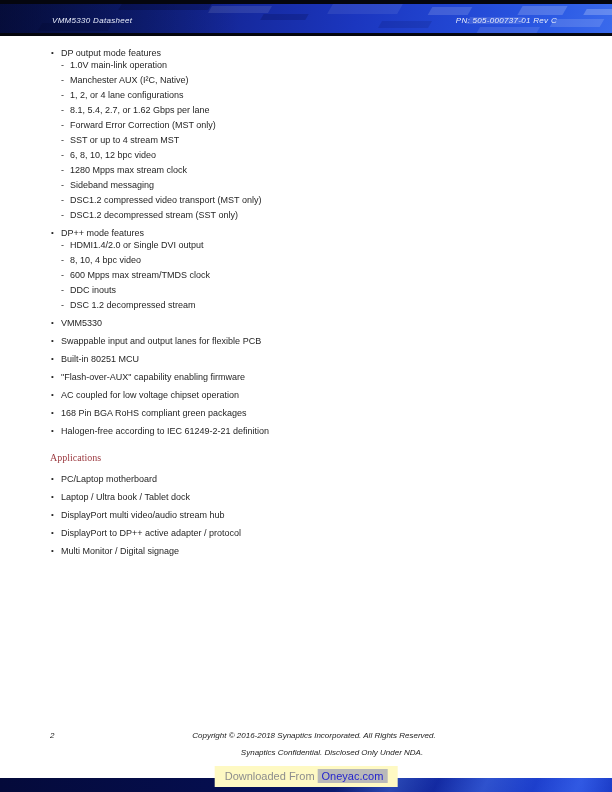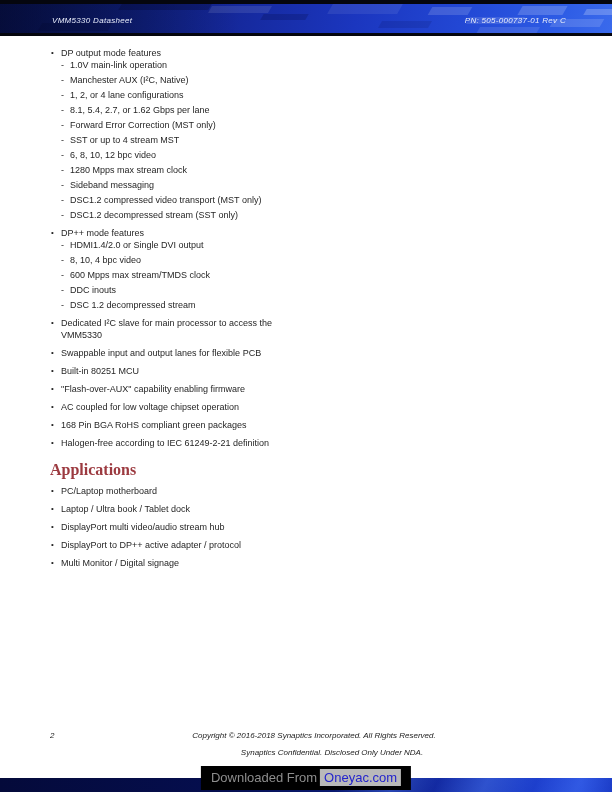--- a/index.html
+++ b/index.html
@@ -40,61 +40,61 @@
   .t9  { left: 120px; top: 0;    width: 90px; height: 6px;  background: rgba(0,0,30,0.25); }
   .t10 { left: 40px;  top: 19px; width: 70px; height: 8px;  background: rgba(0,0,30,0.15); }
   .t11 { left: 478px; top: 23px; width: 60px; height: 7px;  background: rgba(255,255,255,0.10); }
   .t12 { left: 380px; top: 17px; width: 50px; height: 7px;  background: rgba(0,0,50,0.12); }
   .banner-text {
     position: absolute; top: 12px;
     font-size: 8px; font-style: italic; color: #e9edfa;
     letter-spacing: 0.3px; white-space: nowrap;
   }
   .banner-title { left: 52px; }
-  .banner-pn { right: 46px; }
+  .banner-pn { right: 55px; }
 
   
   .content-col {
     position: absolute; left: 50px; top: 47px; width: 330px;
     font-size: 9px; line-height: 12px; color: #262626;
   }
   .li { position: relative; }
   .li .txt div { white-space: nowrap; }
   .l1 { padding-left: 11px; }
   .l1 > .marker { position: absolute; left: 1px; top: 0; font-size: 8px; }
   .l2 { padding-left: 20px; }
   .l2 > .marker { position: absolute; left: 11px; top: -0.5px; font-size: 9px; }
 
   .apps-heading {
     font-family: "Liberation Serif", serif;
-    font-weight: bold;
-    font-size: 16px; line-height: 14px;
+    font-weight: normal;
+    font-size: 10px; line-height: 14px;
     color: #9c3a40;
     margin-top: 14px;
   }
   .apps-list { margin-top: 8px; }
 
   
   .footer-text {
     position: absolute;
     font-size: 8px; font-style: italic; color: #1a1a1a;
     white-space: nowrap;
   }
   .page-number { left: 50px; top: 731px; }
   .footer-center { left: 0; width: 612px; text-align: center; }
   .copyright { top: 731px; margin-left: 8px; }
   .confidential { top: 748px; margin-left: 26px; }
 
   .watermark-box {
     position: absolute; left: 50%; transform: translateX(-50%);
     top: 766px; z-index: 5;
-    background: #000000;
+    background: #fef9c3;
     padding: 4px 10px 5px 10px;
     white-space: nowrap;
-    font-size: 13px;
+    font-size: 11px;
   }
   .watermark-prefix { color: #8d8d8d; }
   .watermark-link {
     background: #b9b9b9; color: #2424cc;
     padding: 1px 4px; margin-left: 3px;
     text-decoration: none;
   }
 
   
   .bottom-banner {
@@ -147,21 +147,21 @@
       <div class="li l2" style="margin-top: 3px;"><span class="marker">-</span><span class="txt"><div>1280 Mpps max stream clock</div></span></div>
       <div class="li l2" style="margin-top: 3px;"><span class="marker">-</span><span class="txt"><div>Sideband messaging</div></span></div>
       <div class="li l2" style="margin-top: 3px;"><span class="marker">-</span><span class="txt"><div>DSC1.2 compressed video transport (MST only)</div></span></div>
       <div class="li l2" style="margin-top: 3px;"><span class="marker">-</span><span class="txt"><div>DSC1.2 decompressed stream (SST only)</div></span></div>
       <div class="li l1" style="margin-top: 6px;"><span class="marker">•</span><span class="txt"><div>DP++ mode features</div></span></div>
       <div class="li l2" style="margin-top: 0px;"><span class="marker">-</span><span class="txt"><div>HDMI1.4/2.0 or Single DVI output</div></span></div>
       <div class="li l2" style="margin-top: 3px;"><span class="marker">-</span><span class="txt"><div>8, 10, 4 bpc video</div></span></div>
       <div class="li l2" style="margin-top: 3px;"><span class="marker">-</span><span class="txt"><div>600 Mpps max stream/TMDS clock</div></span></div>
       <div class="li l2" style="margin-top: 3px;"><span class="marker">-</span><span class="txt"><div>DDC inouts</div></span></div>
       <div class="li l2" style="margin-top: 3px;"><span class="marker">-</span><span class="txt"><div>DSC 1.2 decompressed stream</div></span></div>
-      <div class="li l1" style="margin-top: 6px;"><span class="marker">•</span><span class="txt"><div>Dedicated I²C slave for main processor to access the</div><div>VMM5330</div></span></div>
+      <div class="li l1" style="margin-top: 6px;"><span class="marker">•</span><span class="txt"><div>VMM5330</div></span></div>
       <div class="li l1" style="margin-top: 6px;"><span class="marker">•</span><span class="txt"><div>Swappable input and output lanes for flexible PCB</div></span></div>
       <div class="li l1" style="margin-top: 6px;"><span class="marker">•</span><span class="txt"><div>Built-in 80251 MCU</div></span></div>
       <div class="li l1" style="margin-top: 6px;"><span class="marker">•</span><span class="txt"><div>"Flash-over-AUX" capability enabling firmware</div></span></div>
       <div class="li l1" style="margin-top: 6px;"><span class="marker">•</span><span class="txt"><div>AC coupled for low voltage chipset operation</div></span></div>
       <div class="li l1" style="margin-top: 6px;"><span class="marker">•</span><span class="txt"><div>168 Pin BGA RoHS compliant green packages</div></span></div>
       <div class="li l1" style="margin-top: 6px;"><span class="marker">•</span><span class="txt"><div>Halogen-free according to IEC 61249-2-21 definition</div></span></div>
     </div>
   <div class="apps-heading">Applications</div>
   <div class="apps-list">
       <div class="li l1" style="margin-top: 0px;"><span class="marker">•</span><span class="txt"><div>PC/Laptop motherboard</div></span></div>

